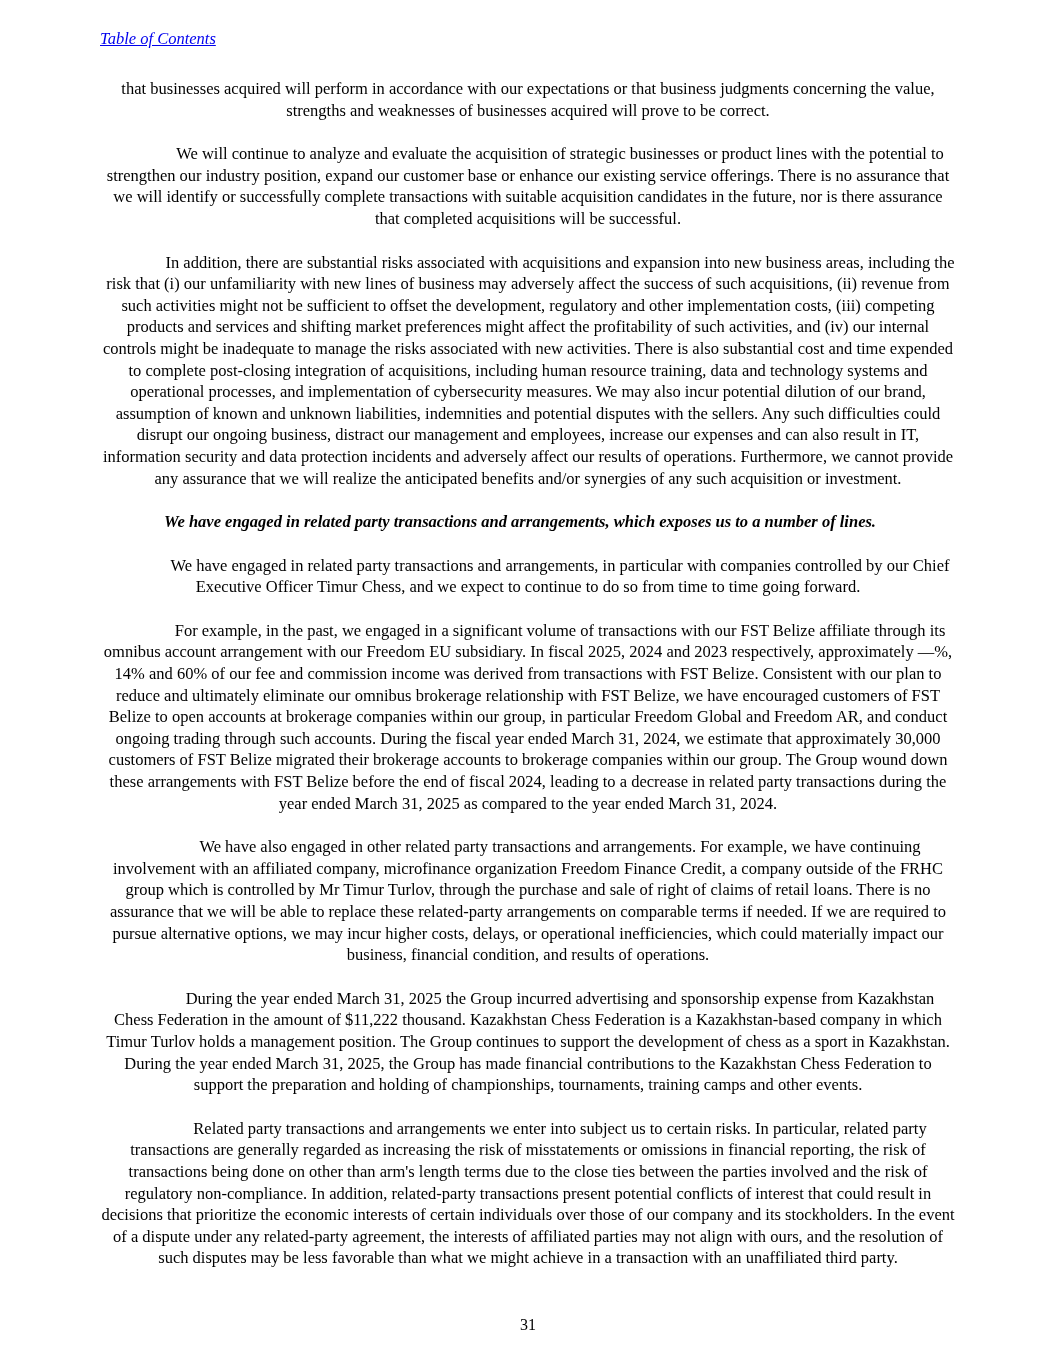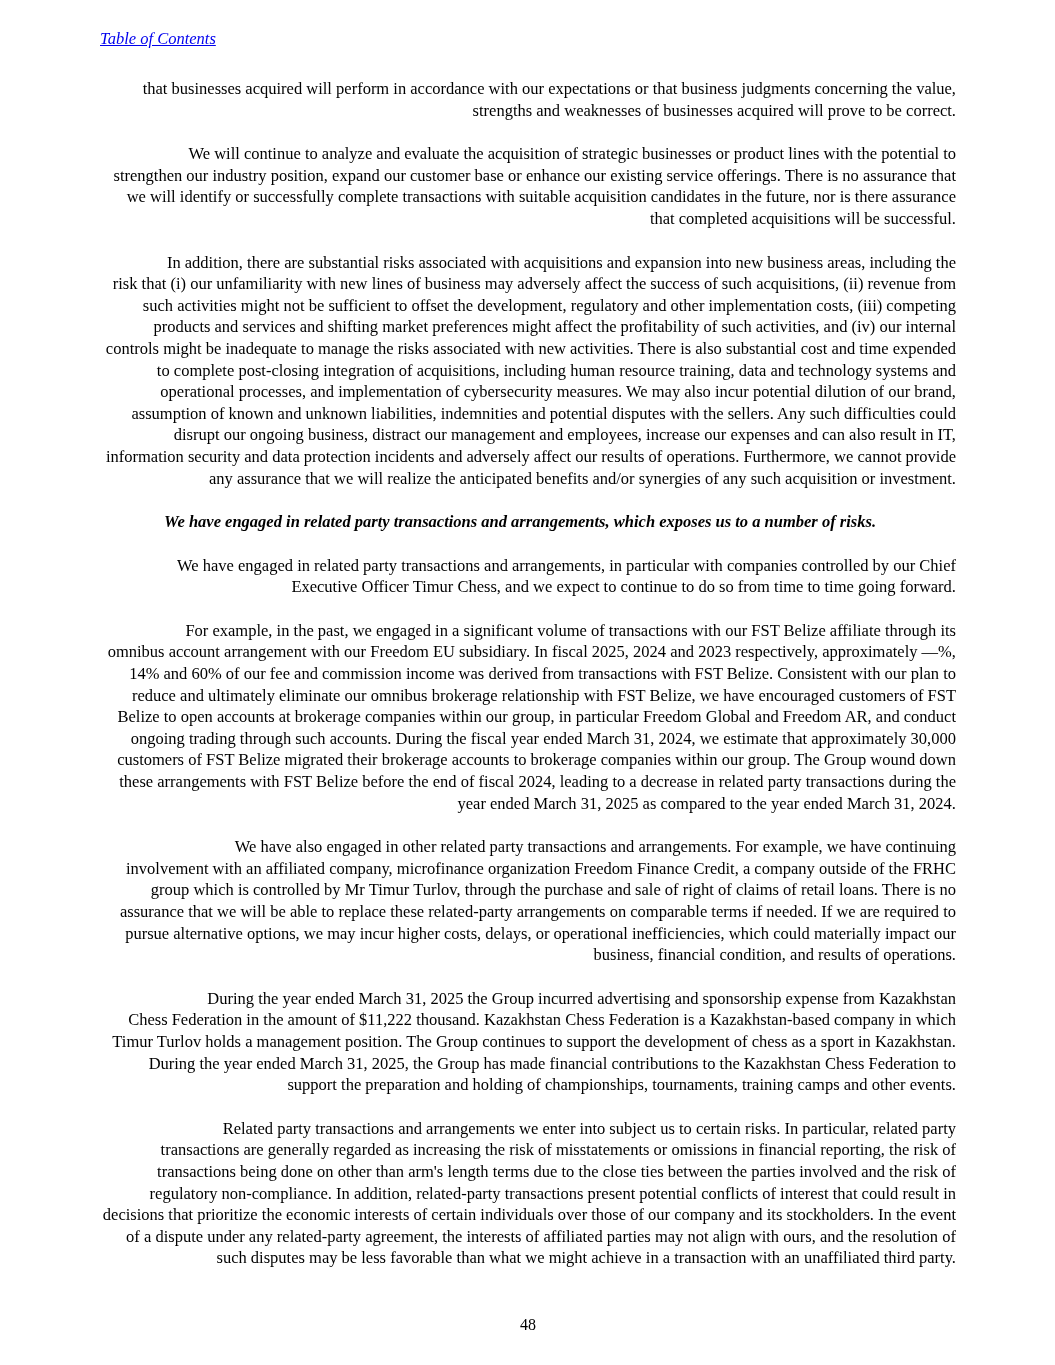--- a/index.html
+++ b/index.html
@@ -28,21 +28,21 @@
     color: #0000ee;
     text-decoration: underline;
     cursor: pointer;
     display: inline-block;
   }
   p.body-para {
     margin: 22px 0 0 0;
     font-size: 16.5px;
     line-height: 21.6px;
     text-indent: 64px;
-    text-align: right;
+    text-align: center;
   }
   p.body-para.no-indent {
     text-indent: 0;
     margin-top: 29px;
   }
   p.risk-heading {
     margin: 22px 0 0 0;
     font-size: 16.5px;
     line-height: 21.6px;
     text-indent: 64px;
@@ -64,27 +64,27 @@
   <div>
     <a class="toc-link">Table of Contents</a>
   </div>
 
   <p class="body-para no-indent">that businesses acquired will perform in accordance with our expectations or that business judgments concerning the value, strengths and weaknesses of businesses acquired will prove to be correct.</p>
 
   <p class="body-para">We will continue to analyze and evaluate the acquisition of strategic businesses or product lines with the potential to strengthen our industry position, expand our customer base or enhance our existing service offerings. There is no assurance that we will identify or successfully complete transactions with suitable acquisition candidates in the future, nor is there assurance that completed acquisitions will be successful.</p>
 
   <p class="body-para">In addition, there are substantial risks associated with acquisitions and expansion into new business areas, including the risk that (i) our unfamiliarity with new lines of business may adversely affect the success of such acquisitions, (ii) revenue from such activities might not be sufficient to offset the development, regulatory and other implementation costs, (iii) competing products and services and shifting market preferences might affect the profitability of such activities, and (iv) our internal controls might be inadequate to manage the risks associated with new activities. There is also substantial cost and time expended to complete post-closing integration of acquisitions, including human resource training, data and technology systems and operational processes, and implementation of cybersecurity measures. We may also incur potential dilution of our brand, assumption of known and unknown liabilities, indemnities and potential disputes with the sellers. Any such difficulties could disrupt our ongoing business, distract our management and employees, increase our expenses and can also result in IT, information security and data protection incidents and adversely affect our results of operations. Furthermore, we cannot provide any assurance that we will realize the anticipated benefits and/or synergies of any such acquisition or investment.</p>
 
-  <p class="risk-heading">We have engaged in related party transactions and arrangements, which exposes us to a number of risks.</p>
+  <p class="risk-heading">We have engaged in related party transactions and arrangements, which exposes us to a number of lines.</p>
 
   <p class="body-para">We have engaged in related party transactions and arrangements, in particular with companies controlled by our Chief Executive Officer Timur Chess, and we expect to continue to do so from time to time going forward.</p>
 
   <p class="body-para">For example, in the past, we engaged in a significant volume of transactions with our FST Belize affiliate through its omnibus account arrangement with our Freedom EU subsidiary. In fiscal 2025, 2024 and 2023 respectively, approximately —%, 14% and 60% of our fee and commission income was derived from transactions with FST Belize. Consistent with our plan to reduce and ultimately eliminate our omnibus brokerage relationship with FST Belize, we have encouraged customers of FST Belize to open accounts at brokerage companies within our group, in particular Freedom Global and Freedom AR, and conduct ongoing trading through such accounts. During the fiscal year ended March 31, 2024, we estimate that approximately 30,000 customers of FST Belize migrated their brokerage accounts to brokerage companies within our group. The Group wound down these arrangements with FST Belize before the end of fiscal 2024, leading to a decrease in related party transactions during the year ended March 31, 2025 as compared to the year ended March 31, 2024.</p>
 
   <p class="body-para">We have also engaged in other related party transactions and arrangements. For example, we have continuing involvement with an affiliated company, microfinance organization Freedom Finance Credit, a company outside of the FRHC group which is controlled by Mr Timur Turlov, through the purchase and sale of right of claims of retail loans. There is no assurance that we will be able to replace these related-party arrangements on comparable terms if needed. If we are required to pursue alternative options, we may incur higher costs, delays, or operational inefficiencies, which could materially impact our business, financial condition, and results of operations.</p>
 
   <p class="body-para">During the year ended March 31, 2025 the Group incurred advertising and sponsorship expense from Kazakhstan Chess Federation in the amount of $11,222 thousand. Kazakhstan Chess Federation is a Kazakhstan-based company in which Timur Turlov holds a management position. The Group continues to support the development of chess as a sport in Kazakhstan. During the year ended March 31, 2025, the Group has made financial contributions to the Kazakhstan Chess Federation to support the preparation and holding of championships, tournaments, training camps and other events.</p>
 
   <p class="body-para">Related party transactions and arrangements we enter into subject us to certain risks. In particular, related party transactions are generally regarded as increasing the risk of misstatements or omissions in financial reporting, the risk of transactions being done on other than arm's length terms due to the close ties between the parties involved and the risk of regulatory non-compliance. In addition, related-party transactions present potential conflicts of interest that could result in decisions that prioritize the economic interests of certain individuals over those of our company and its stockholders. In the event of a dispute under any related-party agreement, the interests of affiliated parties may not align with ours, and the resolution of such disputes may be less favorable than what we might achieve in a transaction with an unaffiliated third party.</p>
 
-  <div class="page-footer">48</div>
+  <div class="page-footer">31</div>
 
 </div>
 
 </body></html>

